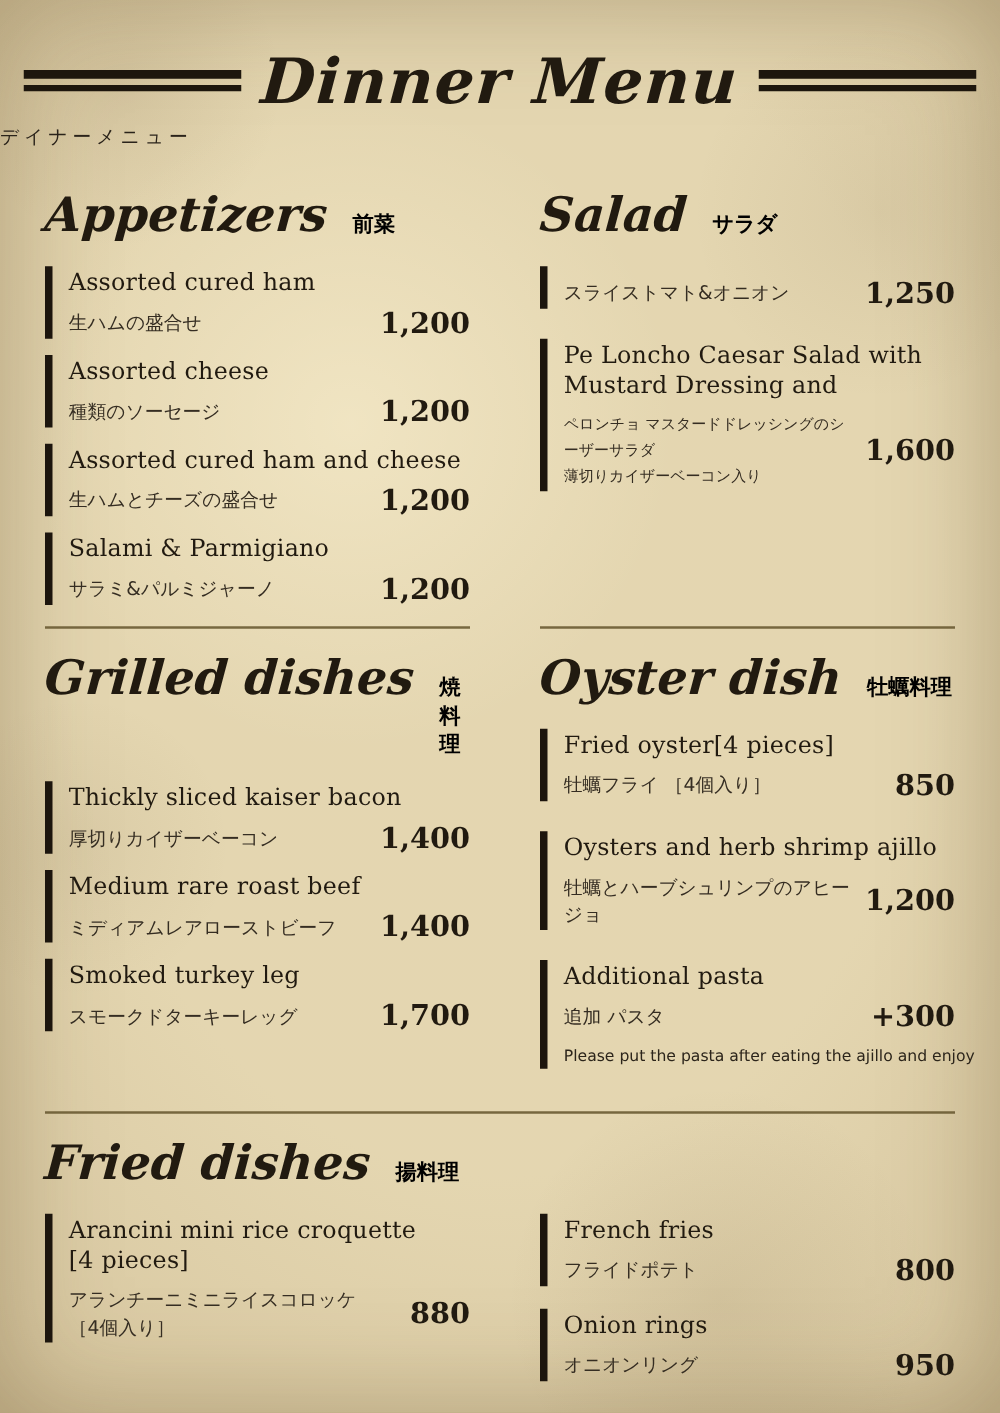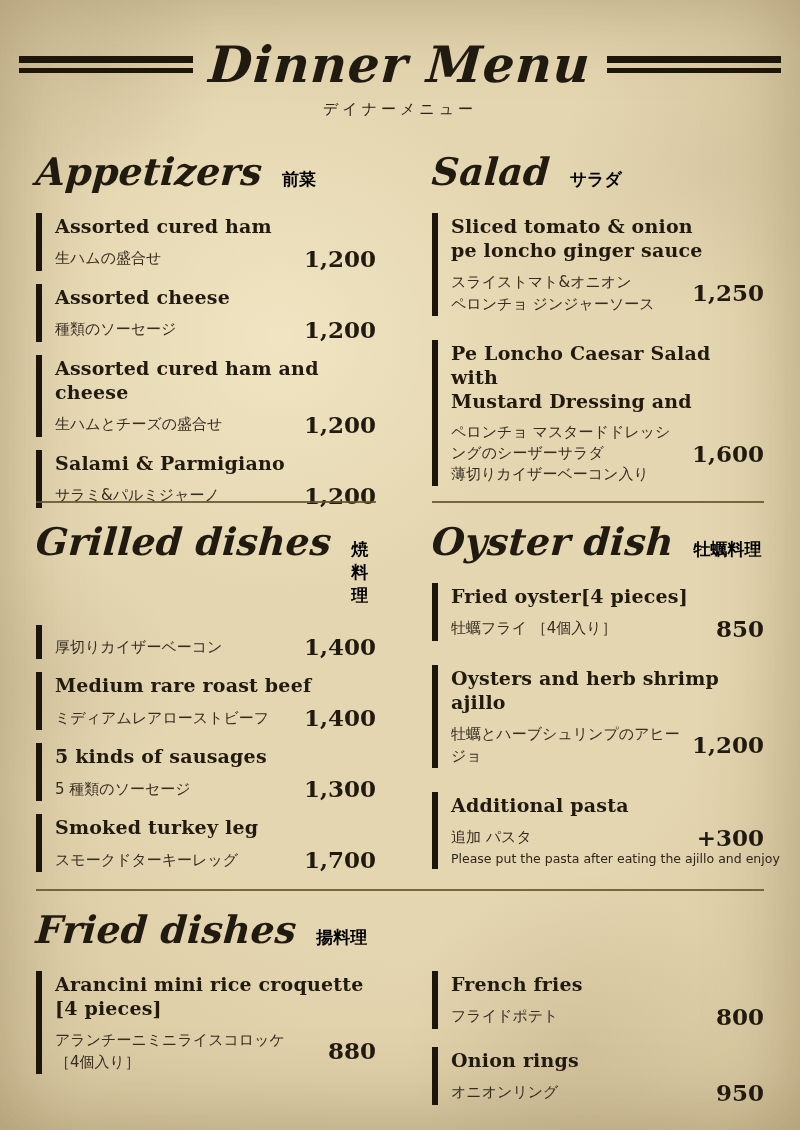--- a/index.html
+++ b/index.html
@@ -23,21 +23,21 @@
   .header { padding-top: 32px; }
   .title-row { display: flex; align-items: center; justify-content: center; gap: 16px; height: 64px; }
   .rule-pair { display: flex; flex-direction: column; gap: 5px; width: 174px; }
   .rule-pair .r1 { height: 7px; background: #1d160d; }
   .rule-pair .r2 { height: 5px; background: #1d160d; }
   .page-title {
     font-family: "DejaVu Serif", serif; font-style: italic; font-weight: bold;
     font-size: 50px; letter-spacing: 1px; white-space: nowrap; transform: skewX(-4deg);
   }
   .page-subtitle {
-    text-align: center; margin-top: 4px;
+    margin-top: 4px;
     font-family: "DejaVu Sans", sans-serif; font-size: 15px; letter-spacing: 4px; color: #2a231a;
   }
 
   
   .columns { display: grid; grid-template-columns: 340px 332px; column-gap: 56px; padding: 0 0 0 36px; }
   .row-top { margin-top: 30px; height: 352px; }
   .row-mid { height: 388px; }
   .col { min-width: 0; }
 
   .divider { border-top: 2px solid rgba(99,83,44,.85); }
@@ -52,28 +52,28 @@
     line-height: 1.2;
   }
   .sec-title-jp { font-family: "DejaVu Sans", sans-serif; font-weight: bold; font-size: 17px; color: #000000; }
 
   
   .items { display: flex; flex-direction: column; gap: 13px; }
   .items.loose { gap: 24px; }
   .item { display: flex; }
   .bar { width: 6px; background: #1c150d; flex: 0 0 6px; }
   .body { flex: 1; padding-left: 13px; min-width: 0; padding-top: 1px; padding-bottom: 1px; }
-  .en { font-weight: bold; font-size: 19px; line-height: 24px; letter-spacing: .2px; }
+  .en { font-weight: normal; font-size: 19px; line-height: 24px; letter-spacing: .2px; }
   .en span { display: block; }
   .jp-row { display: flex; align-items: center; justify-content: space-between; margin-top: 9px; }
   .jp { font-family: "DejaVu Sans", sans-serif; font-size: 15px; line-height: 22px; color: #352d22; }
   .jp span { display: block; }
-  .jp.small { font-size: 15px; line-height: 21px; }
+  .jp.small { font-size: 12px; line-height: 21px; }
   .price { font-weight: bold; font-size: 23px; line-height: 23px; white-space: nowrap; padding-left: 8px; }
-  .note { font-family: "DejaVu Sans", sans-serif; font-size: 12.5px; line-height: 19px; color: #2c251b; }
+  .note { margin-top: 10px; font-family: "DejaVu Sans", sans-serif; font-size: 12.5px; line-height: 19px; color: #2c251b; }
   .note span { display: block; white-space: nowrap; }
 
   
   .fried-head { padding: 16px 36px 0 36px; }
   .fried-cols { margin-top: 18px; }
   .tall-gap { margin-top: 18px; }
 </style>
 </head>
 <body>
 
@@ -161,28 +161,23 @@
 
   <div class="col">
     <div class="sec-head">
       <span class="sec-title">Salad</span>
       <span class="sec-title-jp">サラダ</span>
     </div>
     <div class="items loose">
       <div class="item">
         <span class="bar"></span>
         <div class="body">
-          <div class="en">
-            <span>Sliced tomato &amp; onion</span>
-            <span>pe loncho ginger sauce</span>
-          </div>
           <div class="jp-row">
             <div class="jp">
               <span>スライストマト&amp;オニオン</span>
-              <span>ペロンチョ ジンジャーソース</span>
             </div>
             <div class="price">1,250</div>
           </div>
         </div>
       </div>
       <div class="item">
         <span class="bar"></span>
         <div class="body">
           <div class="en">
             <span>Pe Loncho Caesar Salad with</span>
@@ -206,53 +201,42 @@
   <div class="col">
     <div class="divider"></div>
     <div class="sec-head">
       <span class="sec-title">Grilled dishes</span>
       <span class="sec-title-jp">焼料理</span>
     </div>
     <div class="items">
       <div class="item">
         <span class="bar"></span>
         <div class="body">
+          <div class="en">
+              <span>Thickly sliced kaiser bacon</span>
+            </div>
           <div class="jp-row">
             <div class="jp">
                 <span>厚切りカイザーベーコン</span>
               </div>
             <div class="price">1,400</div>
           </div>
         </div>
       </div>
       <div class="item">
         <span class="bar"></span>
         <div class="body">
           <div class="en">
               <span>Medium rare roast beef</span>
             </div>
           <div class="jp-row">
             <div class="jp">
                 <span>ミディアムレアローストビーフ</span>
               </div>
             <div class="price">1,400</div>
-          </div>
-        </div>
-      </div>
-      <div class="item">
-        <span class="bar"></span>
-        <div class="body">
-          <div class="en">
-              <span>5 kinds of sausages</span>
-            </div>
-          <div class="jp-row">
-            <div class="jp">
-                <span>5 種類のソーセージ</span>
-              </div>
-            <div class="price">1,300</div>
           </div>
         </div>
       </div>
       <div class="item">
         <span class="bar"></span>
         <div class="body">
           <div class="en">
               <span>Smoked turkey leg</span>
             </div>
           <div class="jp-row">

